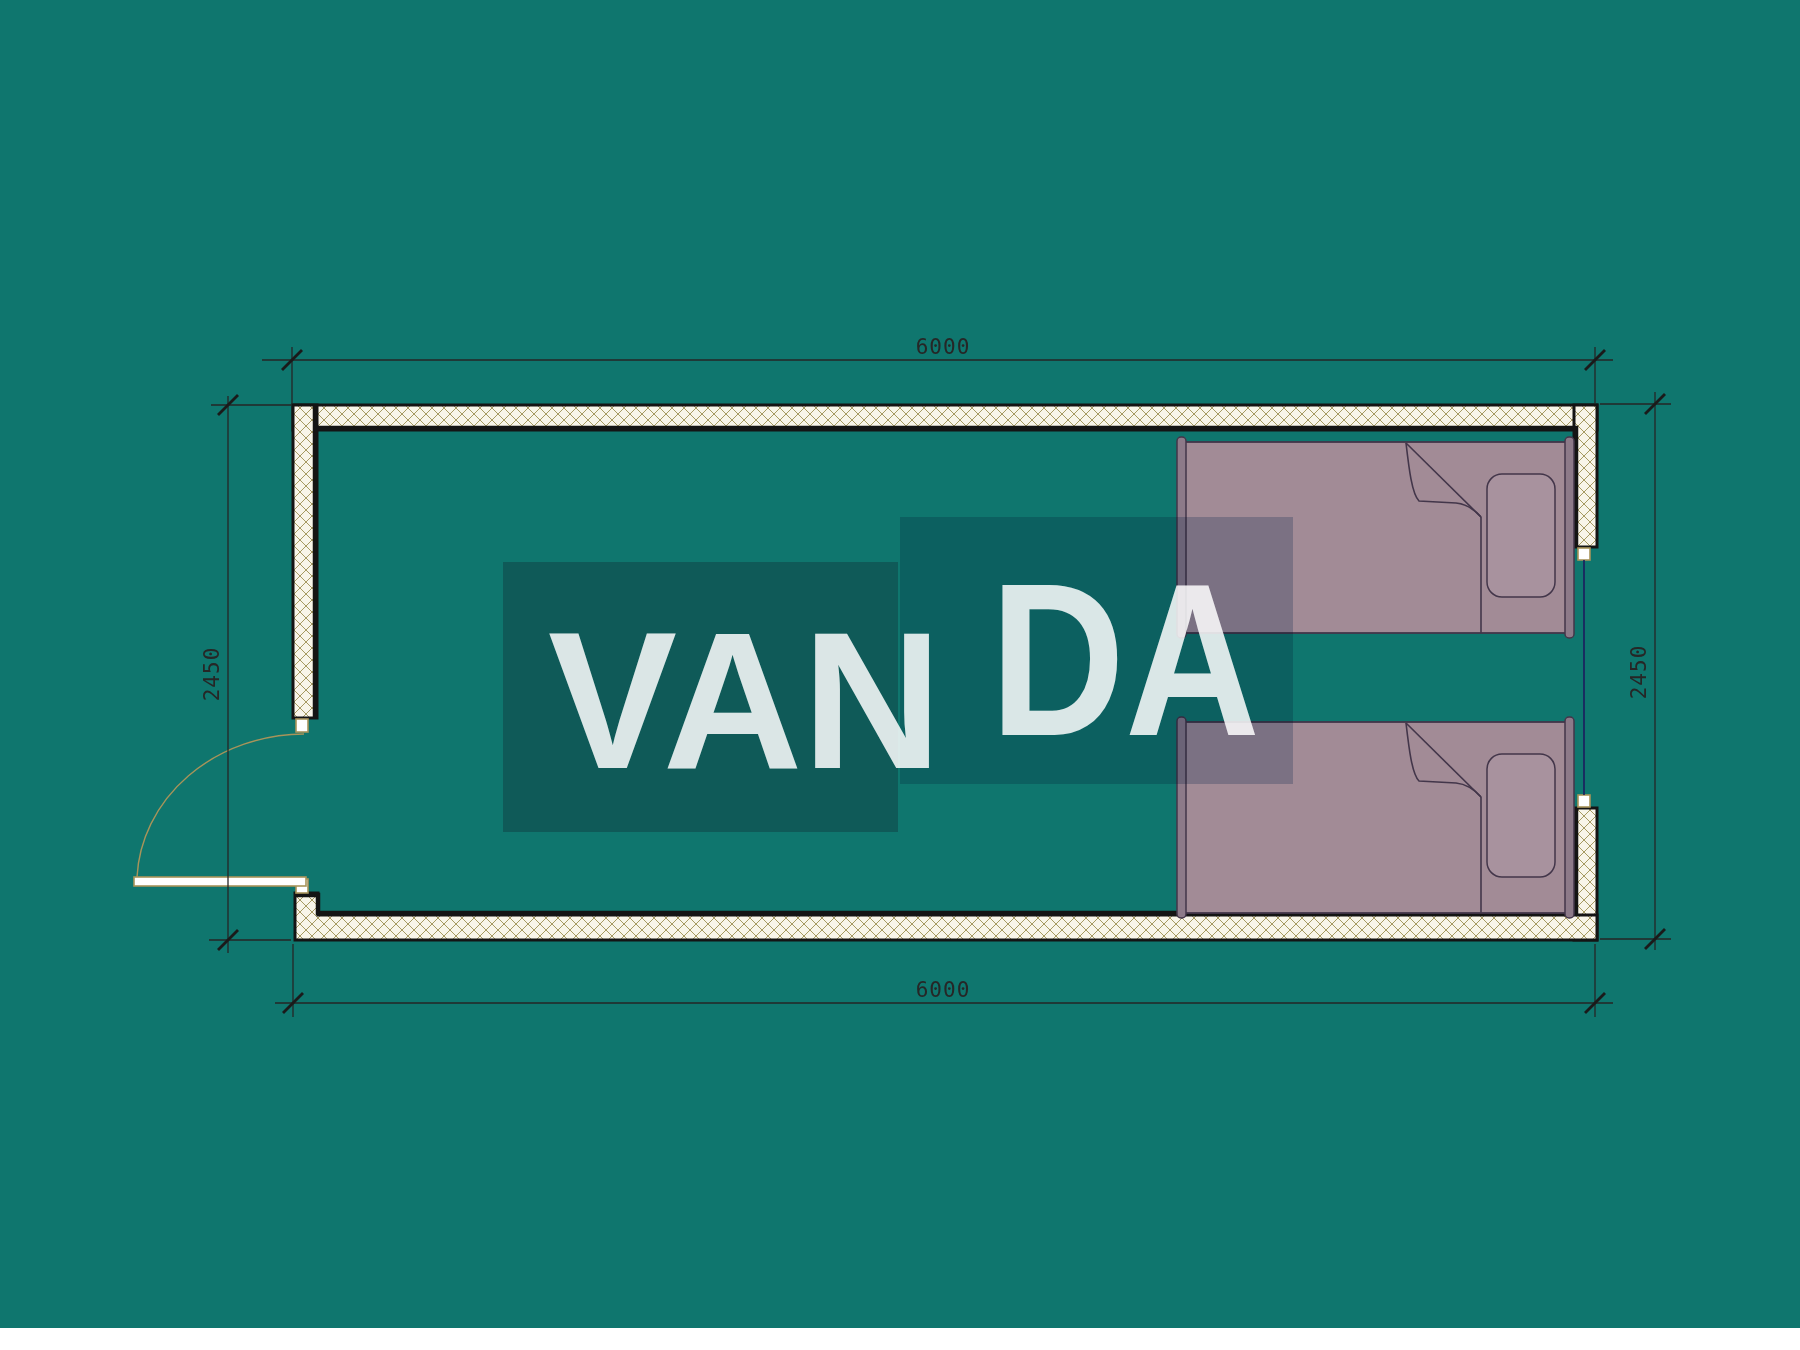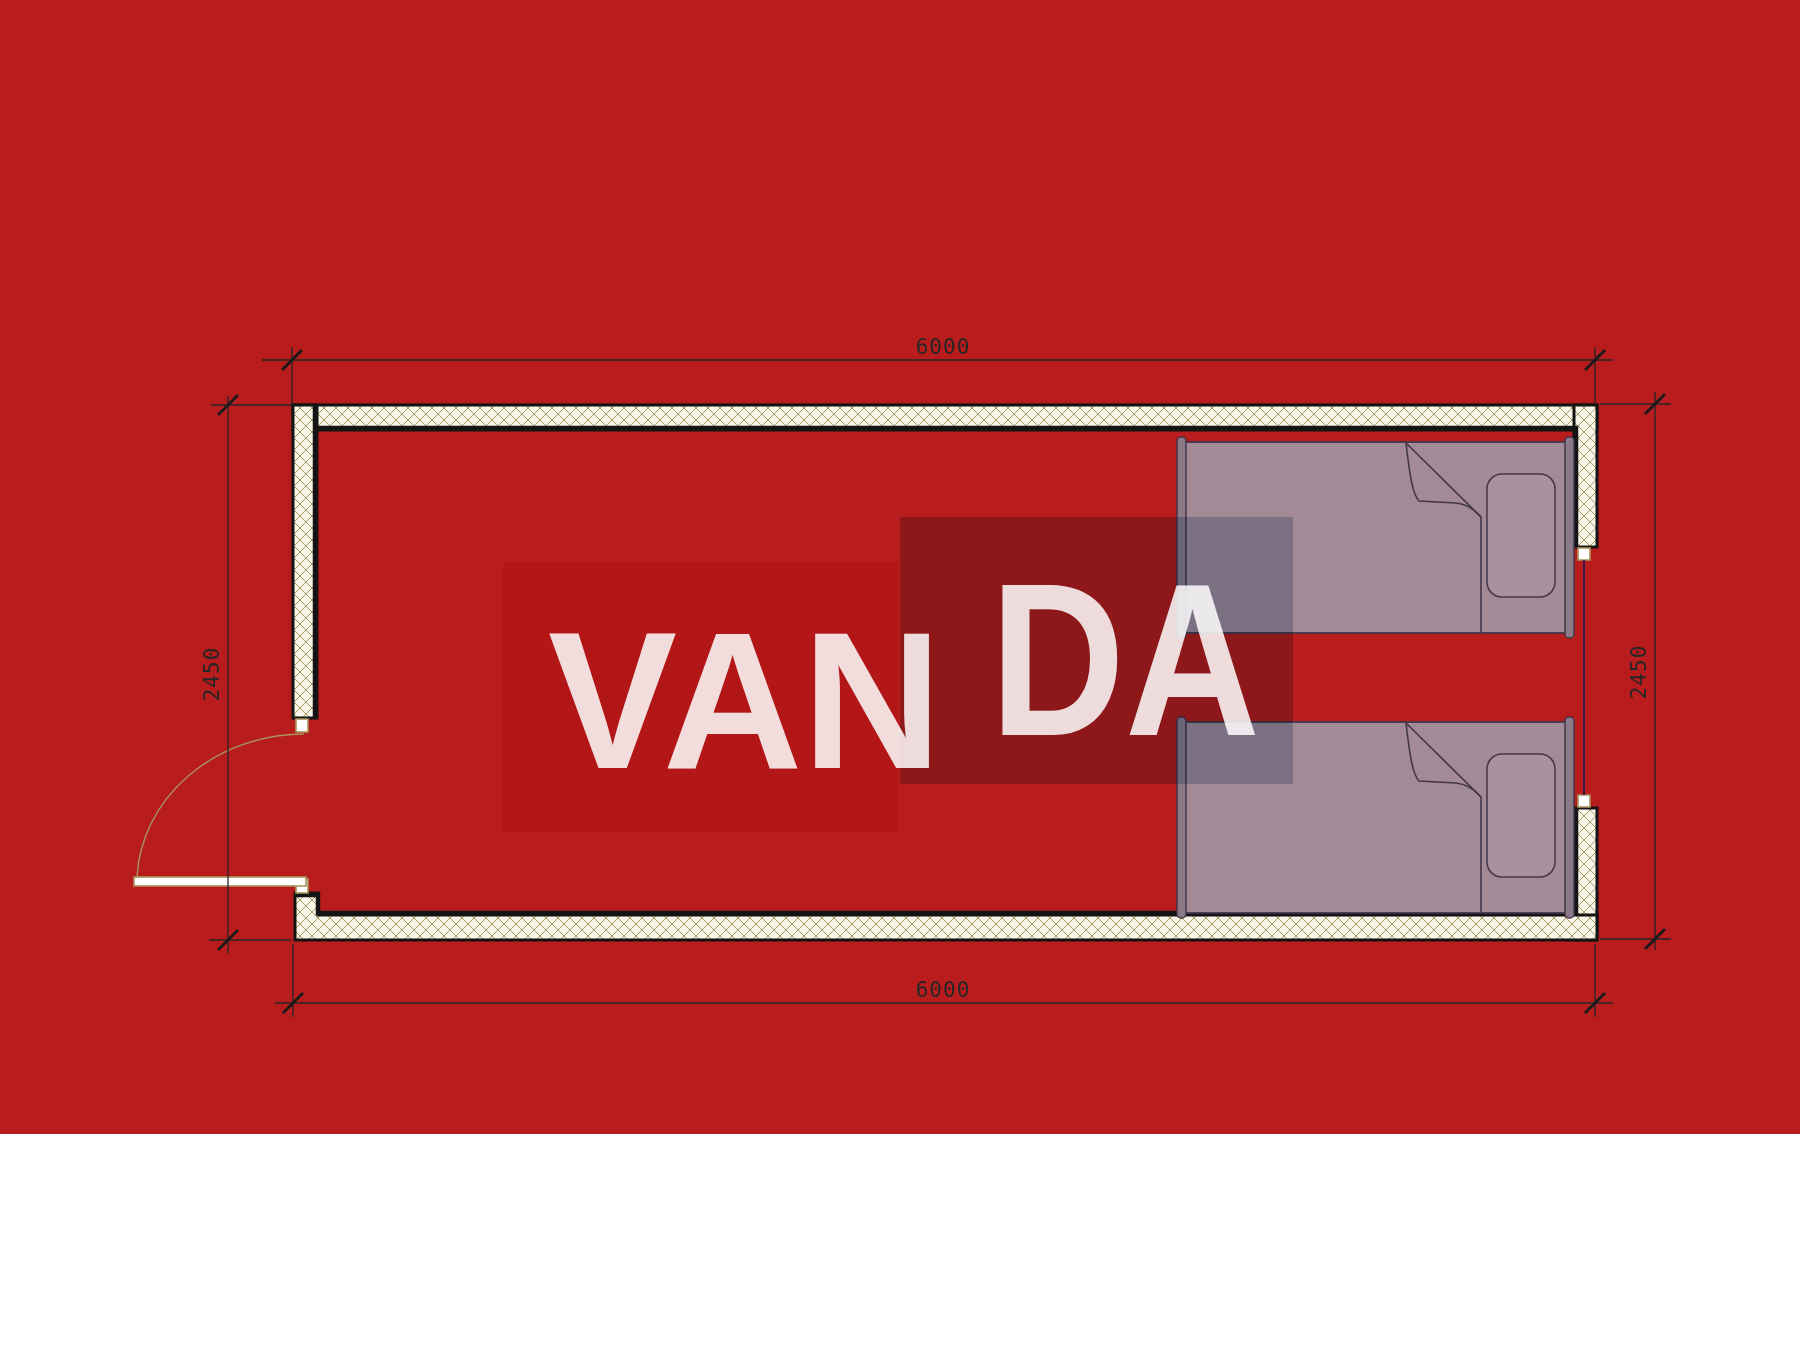--- a/index.html
+++ b/index.html
@@ -4,22 +4,22 @@
 <style>
   html, body {
     margin: 0;
     padding: 0;
     background: #ffffff;
     font-family: "Liberation Sans", sans-serif;
   }
   .canvas {
     position: relative;
     width: 1800px;
-    height: 1134px;
-    background: #b91c1c;
+    height: 1328px;
+    background: #0f766e;
     overflow: hidden;
   }
   svg { display: block; }
   .dim-text {
     font-family: "DejaVu Sans Mono", monospace;
     font-size: 21px;
     letter-spacing: 1px;
     fill: #262626;
   }
   .wm-rect { mix-blend-mode: multiply; }

